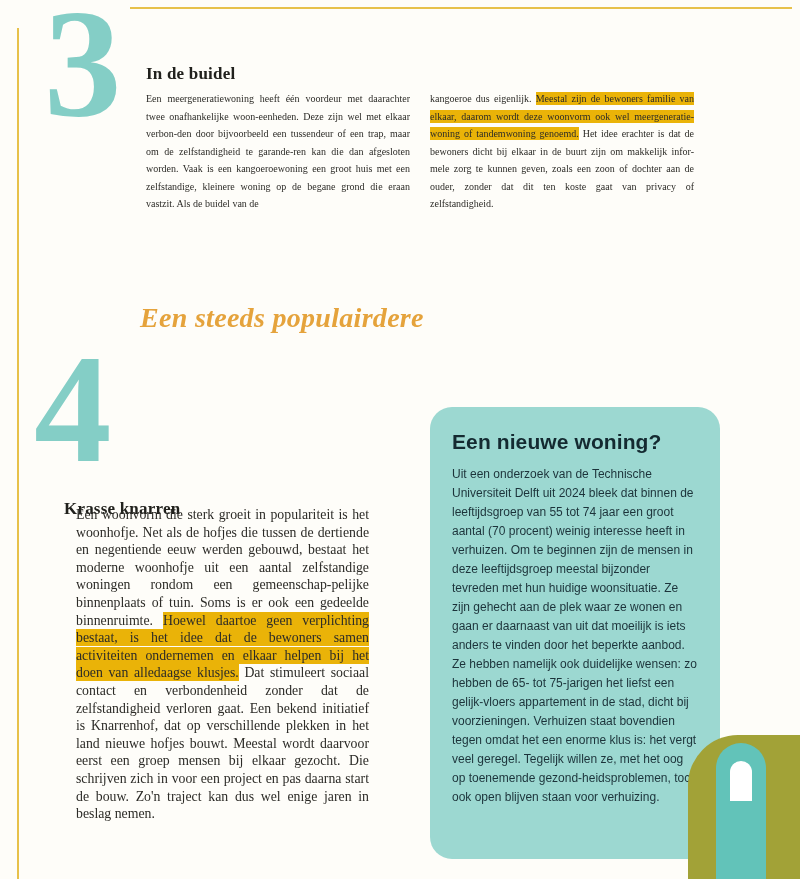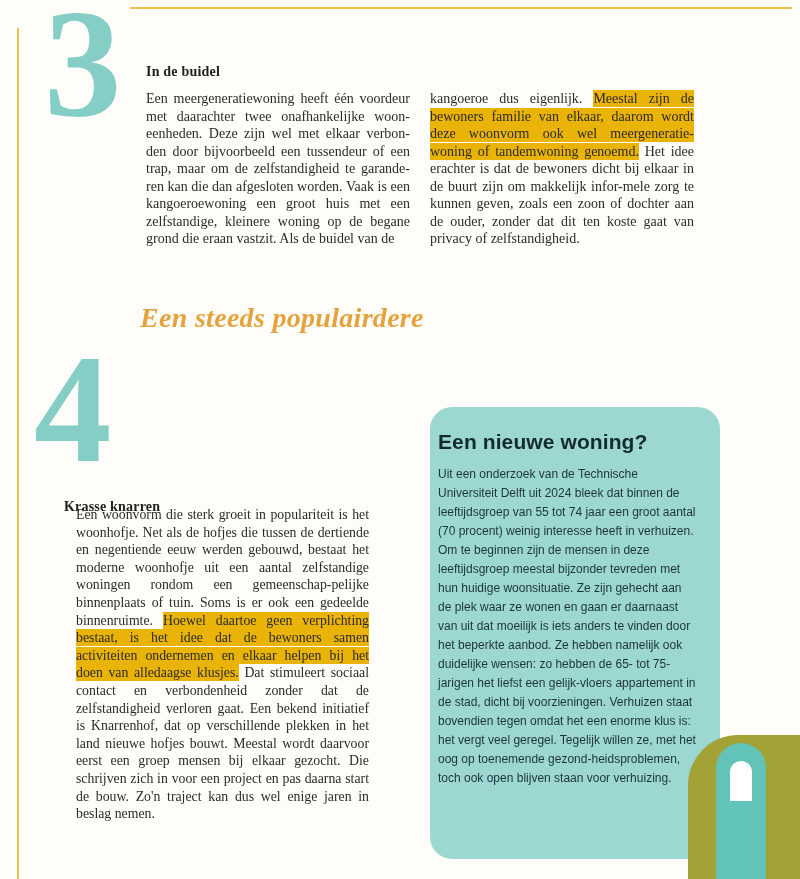--- a/index.html
+++ b/index.html
@@ -27,33 +27,33 @@
     line-height:155px;
     color:#84cec6;
     letter-spacing:-2px;
     user-select:none;
   }
   #num3 { left:44px; top:-14px; }
   #num4 { left:34px; top:332px; }
   .sec-heading {
     position:absolute;
     font-weight:700;
-    font-size:14px;
+    font-size:17px;
     color:#21211d;
     letter-spacing:0.2px;
   }
   #heading3 { left:146px; top:64px; }
   #heading4 { left:64px; top:479px;margin-top:20px; }
   .cols3 {
     position:absolute; left:146px; top:90px; width:548px;
     display:flex; gap:20px;
   }
   .cols3 .col {
     width:264px;
-    font-size:14px;
+    font-size:10px;
     line-height:17.5px;
     text-align:justify;
   }
   mark {
     background:#eab308;
     color:inherit;
     padding:1px 0;
   }
   .pullquote {
     position:absolute; left:140px; top:301px; width:540px;
@@ -67,21 +67,21 @@
   .body4 {
     position:absolute; left:76px; top:506px; width:293px;
     font-size:13.8px;
     line-height:17.6px;
     text-align:justify;
   }
   .infobox {
     position:absolute; left:430px; top:407px; width:290px; height:452px;
     background:#9cd8d1;
     border-radius:22px;
-    padding:23px 22px 20px 8px;
+    padding:23px 22px 20px 22px;
     font-family:"Liberation Sans", sans-serif;
     color:#1c333a;
   }
   .infobox h2 {
     font-size:21px;
     font-weight:700;
     letter-spacing:0.1px;
     color:#142a31;
     margin-bottom:11px;
   }

